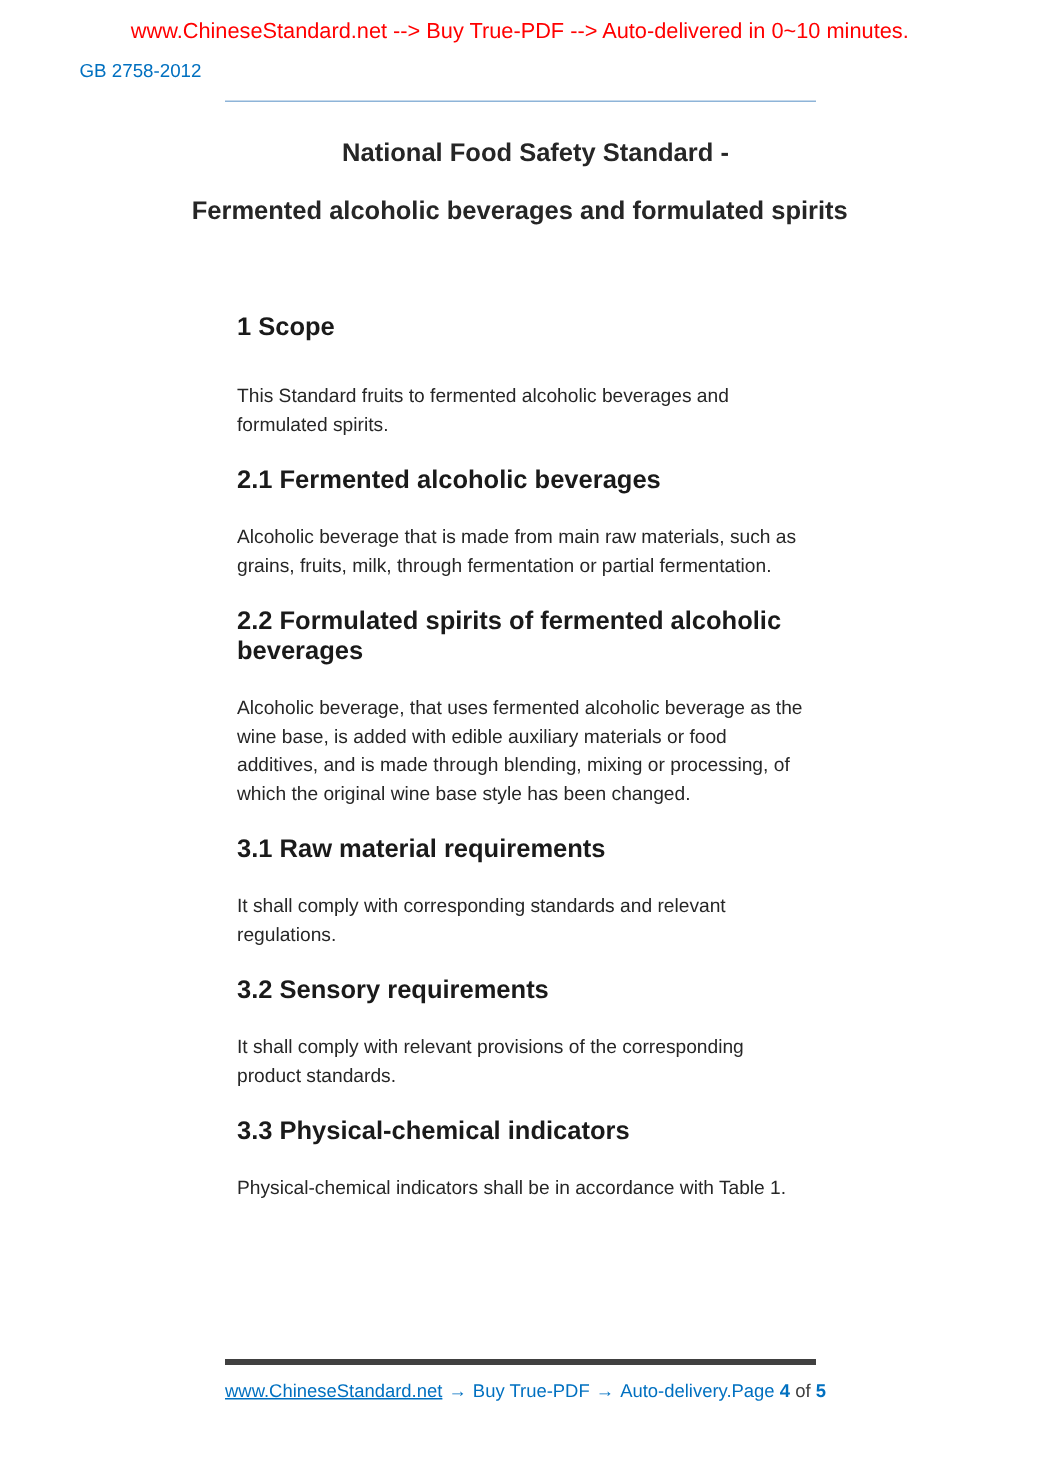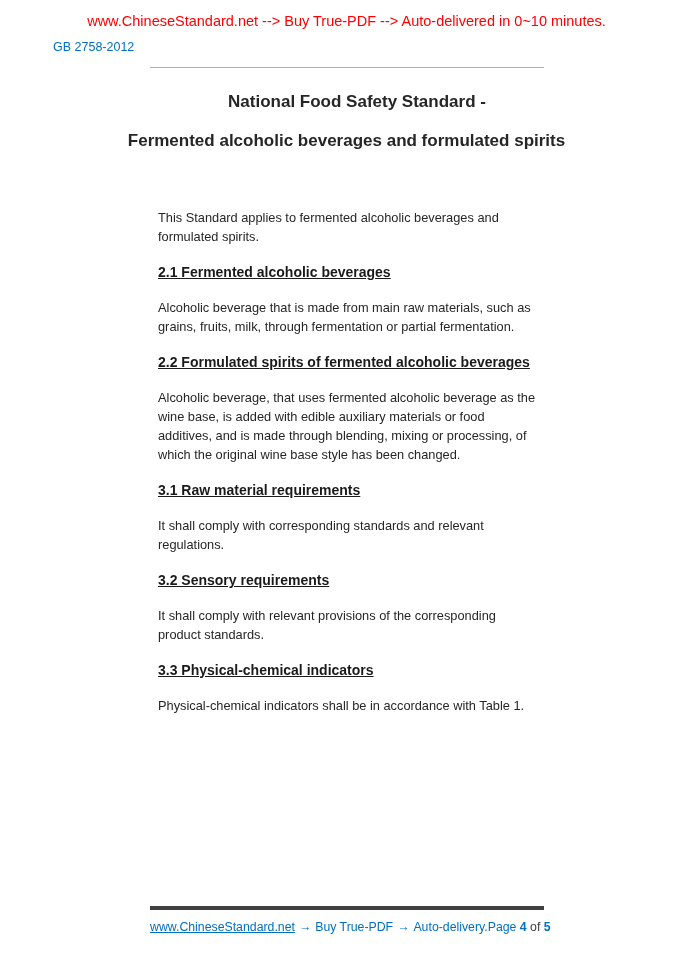--- a/index.html
+++ b/index.html
@@ -49,25 +49,24 @@
   .content {
     margin: 0 100px 0 105px;
   }
   .content h1 {
     font-size: 17px;
     font-weight: bold;
     margin: 26px 0;
     color: #1a1a1a;
   }
   .content h2 {
-    font-size: 14px;
+    font-size: 17px;
     font-weight: bold;
     margin: 18px 0;
     color: #1a1a1a;
-    text-decoration: underline;
   }
   .content p {
     font-size: 12.8px;
     line-height: 19px;
     margin: 18px 0;
   }
   .footer {
     position: absolute;
     left: 97px;
     right: 96px;
@@ -103,21 +102,22 @@
   <div class="std-code">GB 2758-2012</div>
 
   <hr class="rule">
 
   <div class="doc-title">
     <div class="line1">National Food Safety Standard -</div>
     <div class="line2">Fermented alcoholic beverages and formulated spirits</div>
   </div>
 
   <div class="content">
-    <p>This Standard applies to fermented alcoholic beverages and formulated spirits.</p>
+    <h1>1 Scope</h1>
+    <p>This Standard fruits to fermented alcoholic beverages and formulated spirits.</p>
     <h2>2.1 Fermented alcoholic beverages</h2>
     <p>Alcoholic beverage that is made from main raw materials, such as grains, fruits, milk, through fermentation or partial fermentation.</p>
     <h2>2.2 Formulated spirits of fermented alcoholic beverages</h2>
     <p>Alcoholic beverage, that uses fermented alcoholic beverage as the wine base, is added with edible auxiliary materials or food additives, and is made through blending, mixing or processing, of which the original wine base style has been changed.</p>
     <h2>3.1 Raw material requirements</h2>
     <p>It shall comply with corresponding standards and relevant regulations.</p>
     <h2>3.2 Sensory requirements</h2>
     <p>It shall comply with relevant provisions of the corresponding product standards.</p>
     <h2>3.3 Physical-chemical indicators</h2>
     <p>Physical-chemical indicators shall be in accordance with Table 1.</p>

